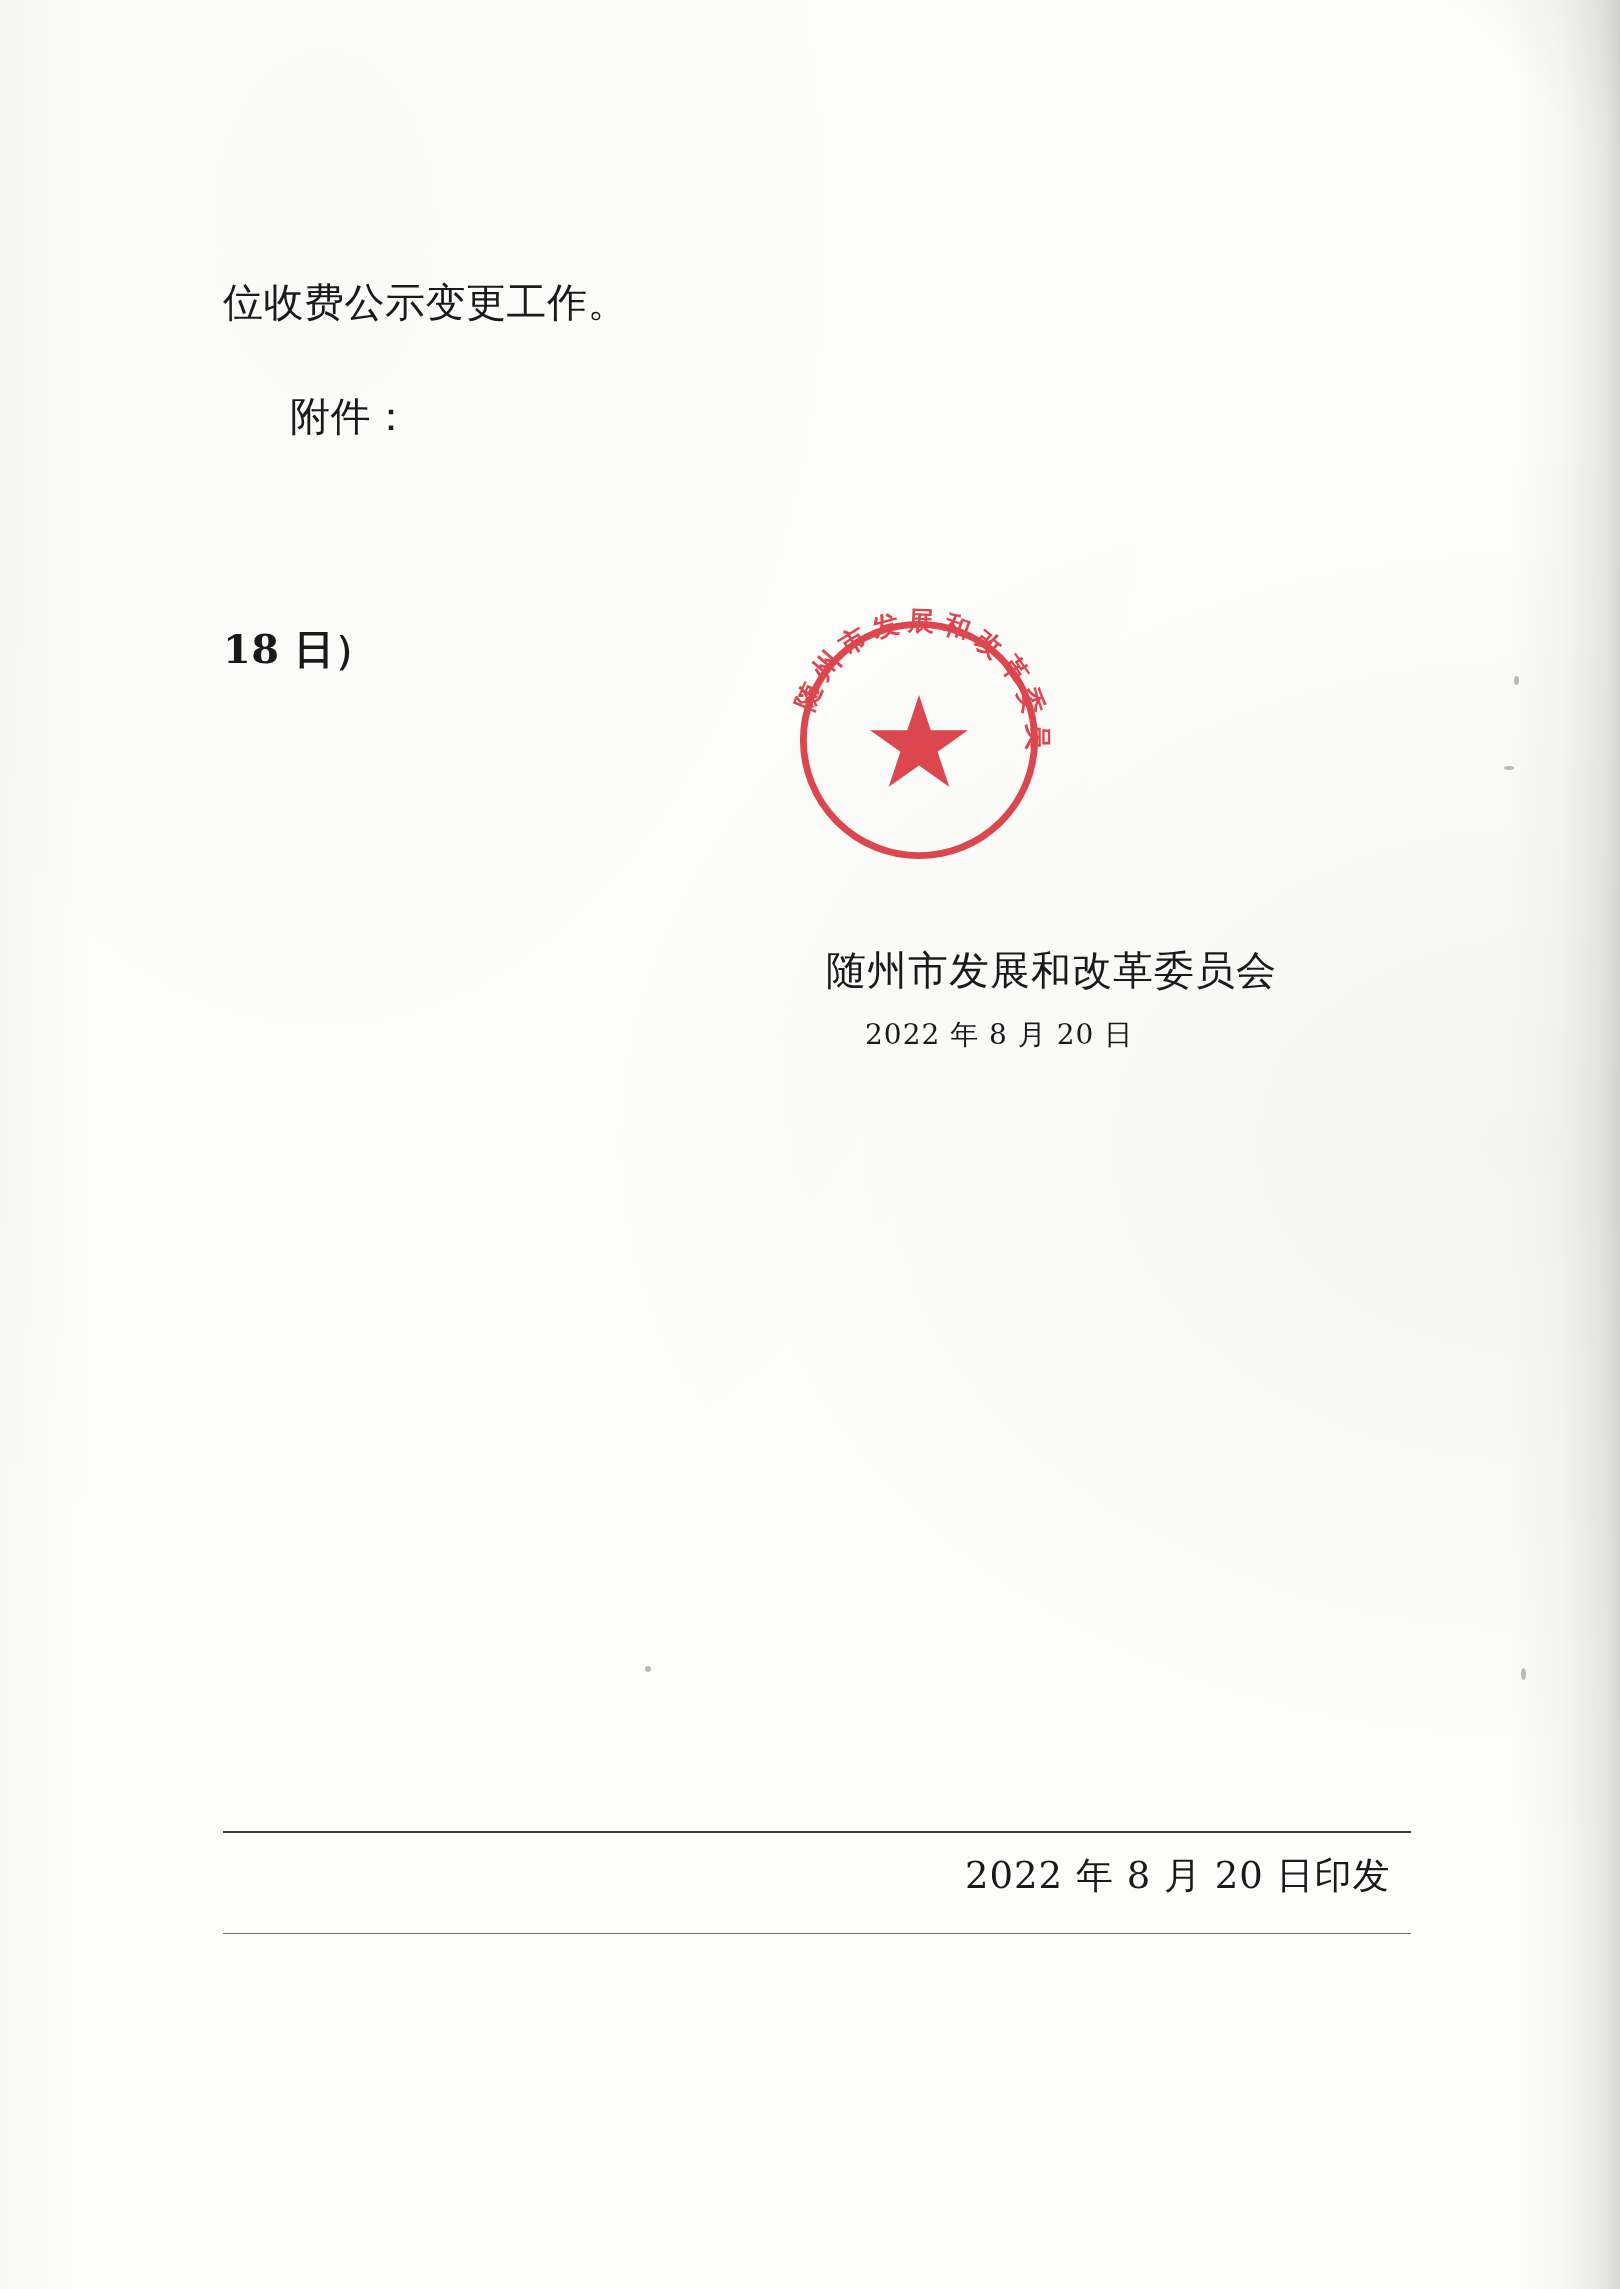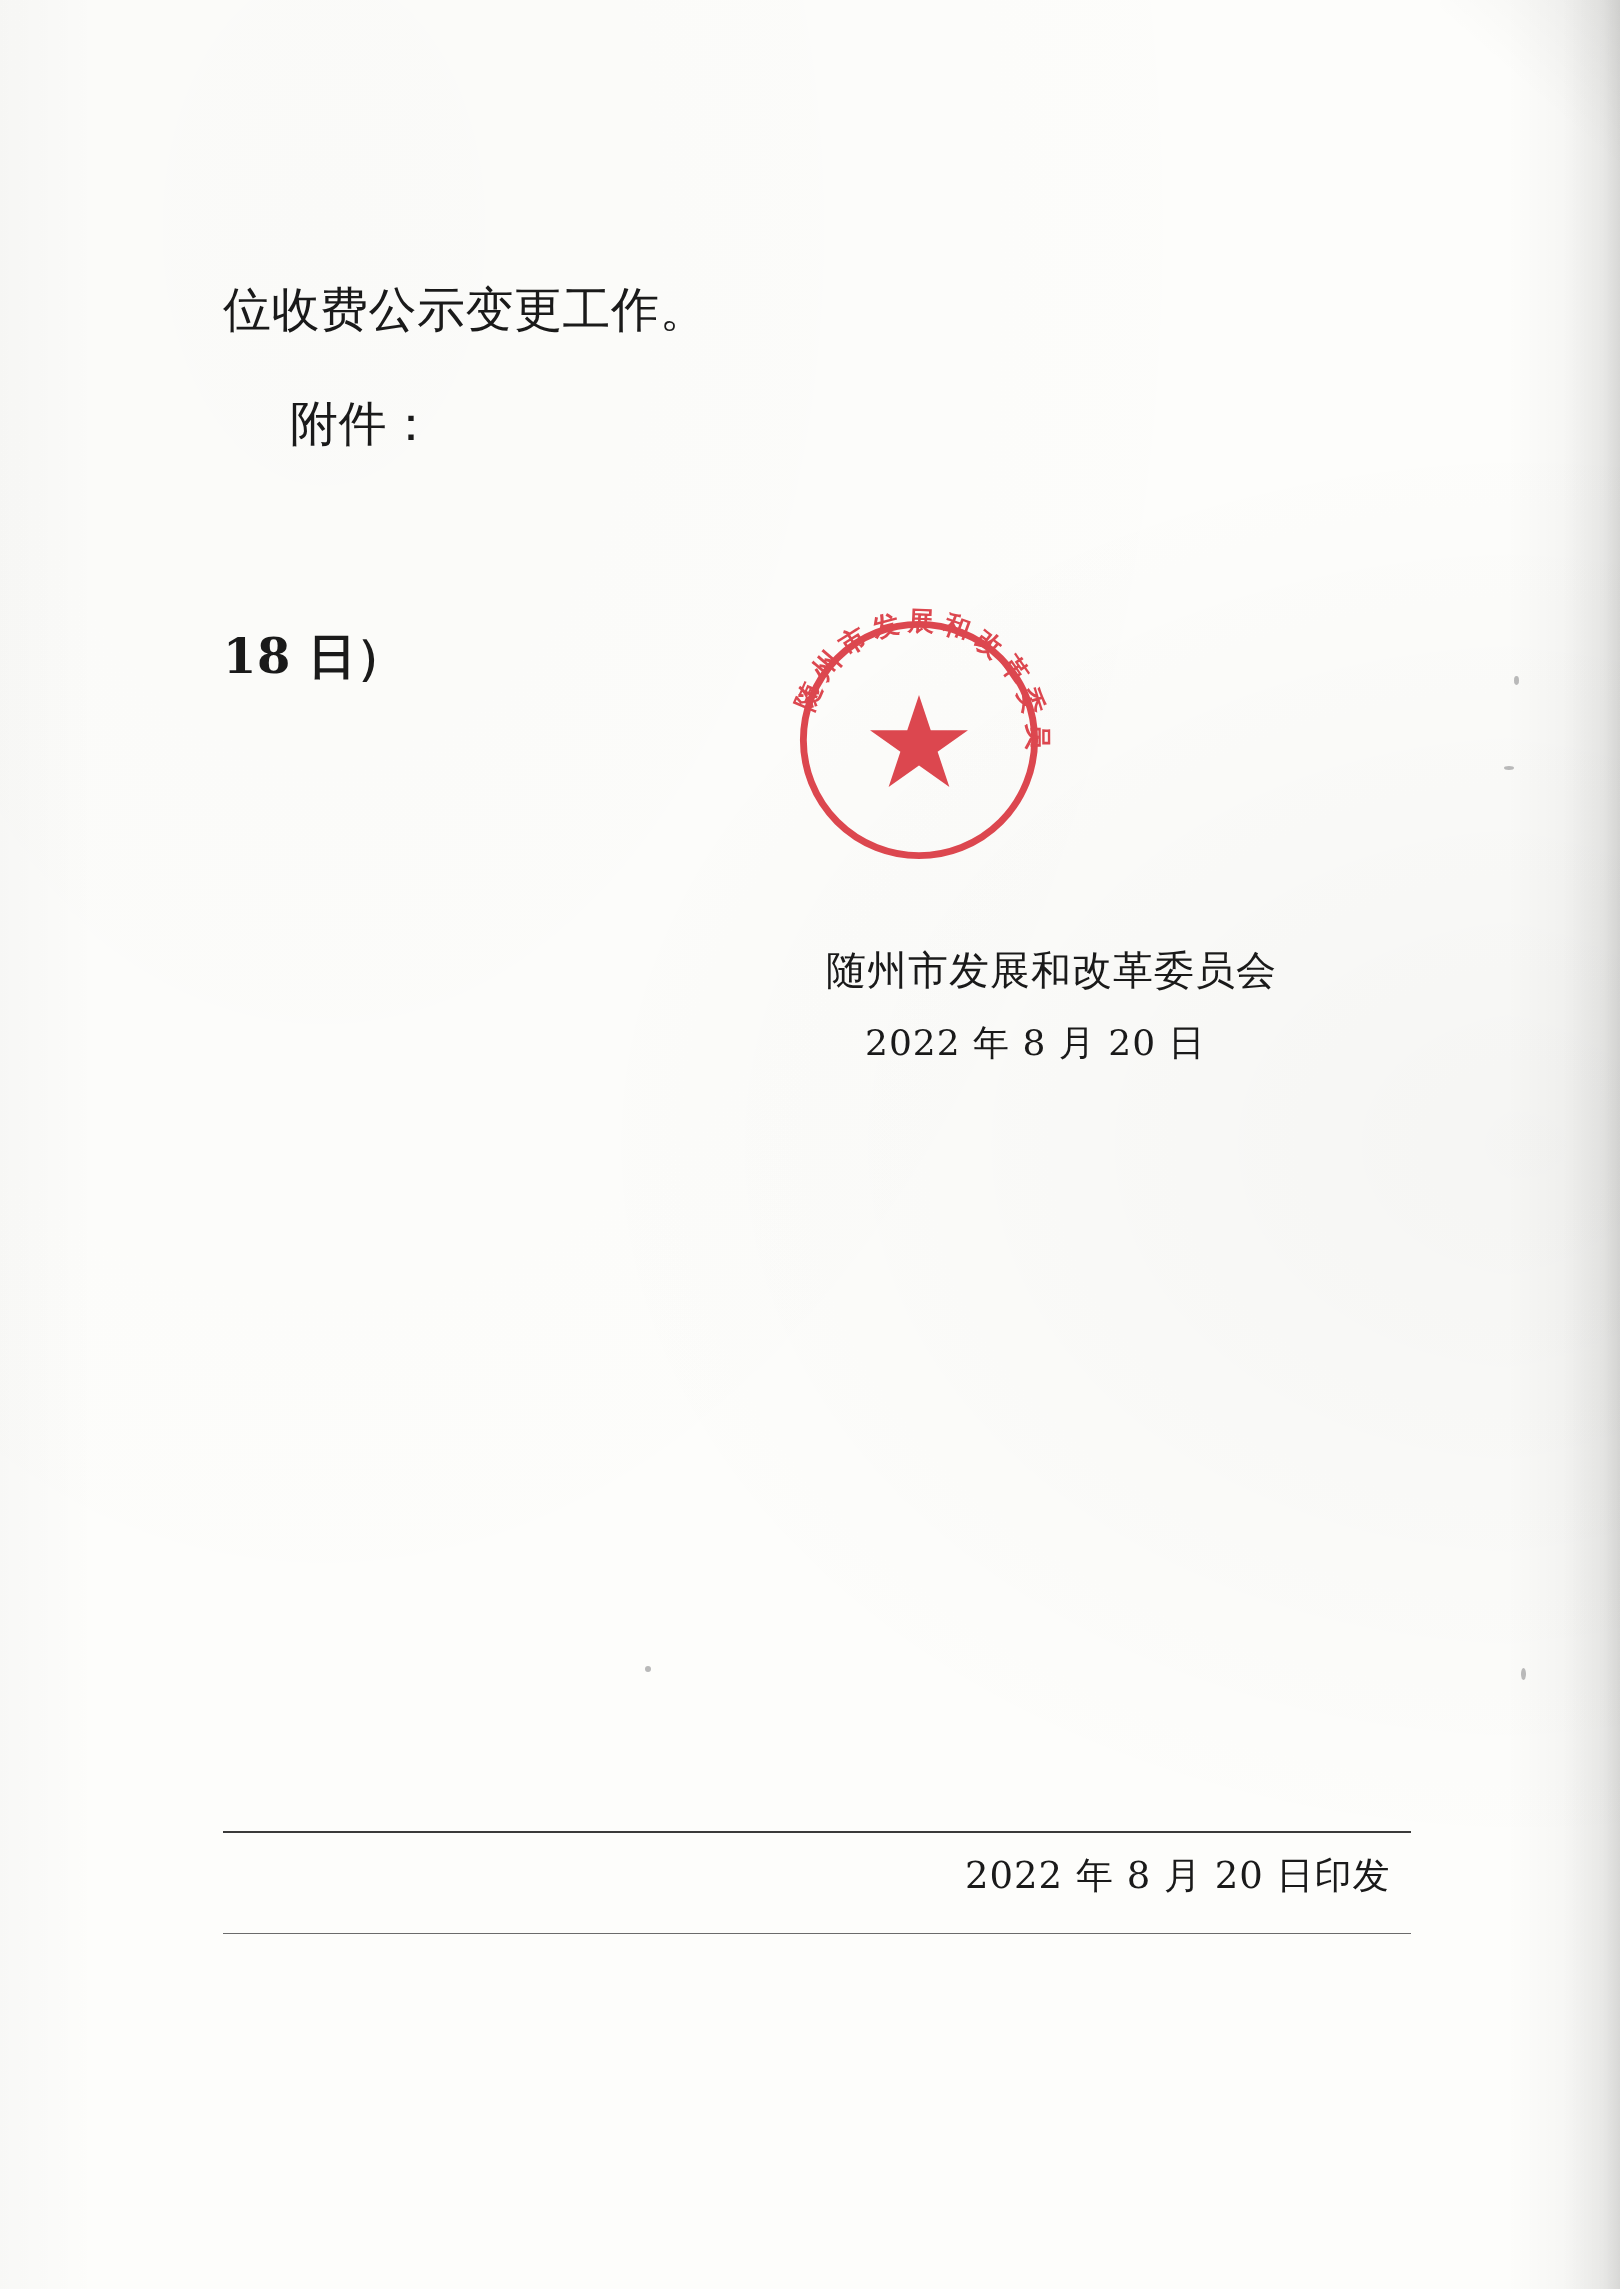--- a/index.html
+++ b/index.html
@@ -50,21 +50,21 @@
 
   .content {
     position: absolute;
     left: 223px;
     top: 0;
     width: 1206px;
     height: 100%;
   }
 
   .body-text {
-    font-size: 48px;
+    font-size: 40px;
     line-height: 1.95;
     color: #1a1a1a;
     letter-spacing: 0.5px;
   }
 
   .line-tail {
     position: absolute;
     top: 263px;
     left: 0;
   }
@@ -97,21 +97,21 @@
     left: 603px;
     font-size: 40px;
     line-height: 1.95;
     color: #1a1a1a;
     letter-spacing: 1px;
   }
   .sign-date {
     position: absolute;
     top: 1008px;
     left: 642px;
-    font-size: 36px;
+    font-size: 28px;
     line-height: 1.95;
     color: #1a1a1a;
     letter-spacing: 1px;
   }
 
   
   .seal {
     position: absolute;
     left: 549px;
     top: 593px;

